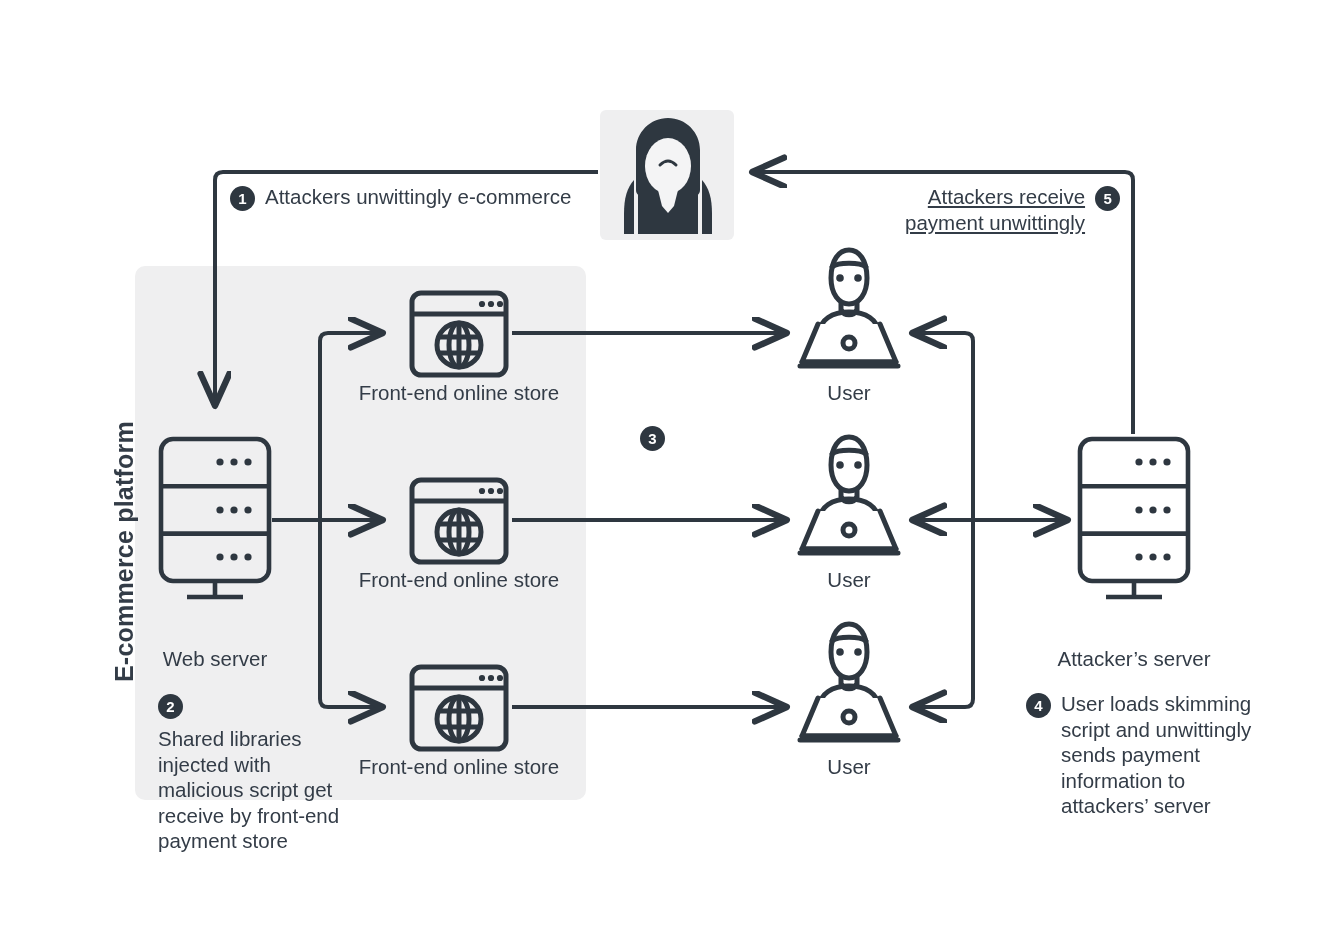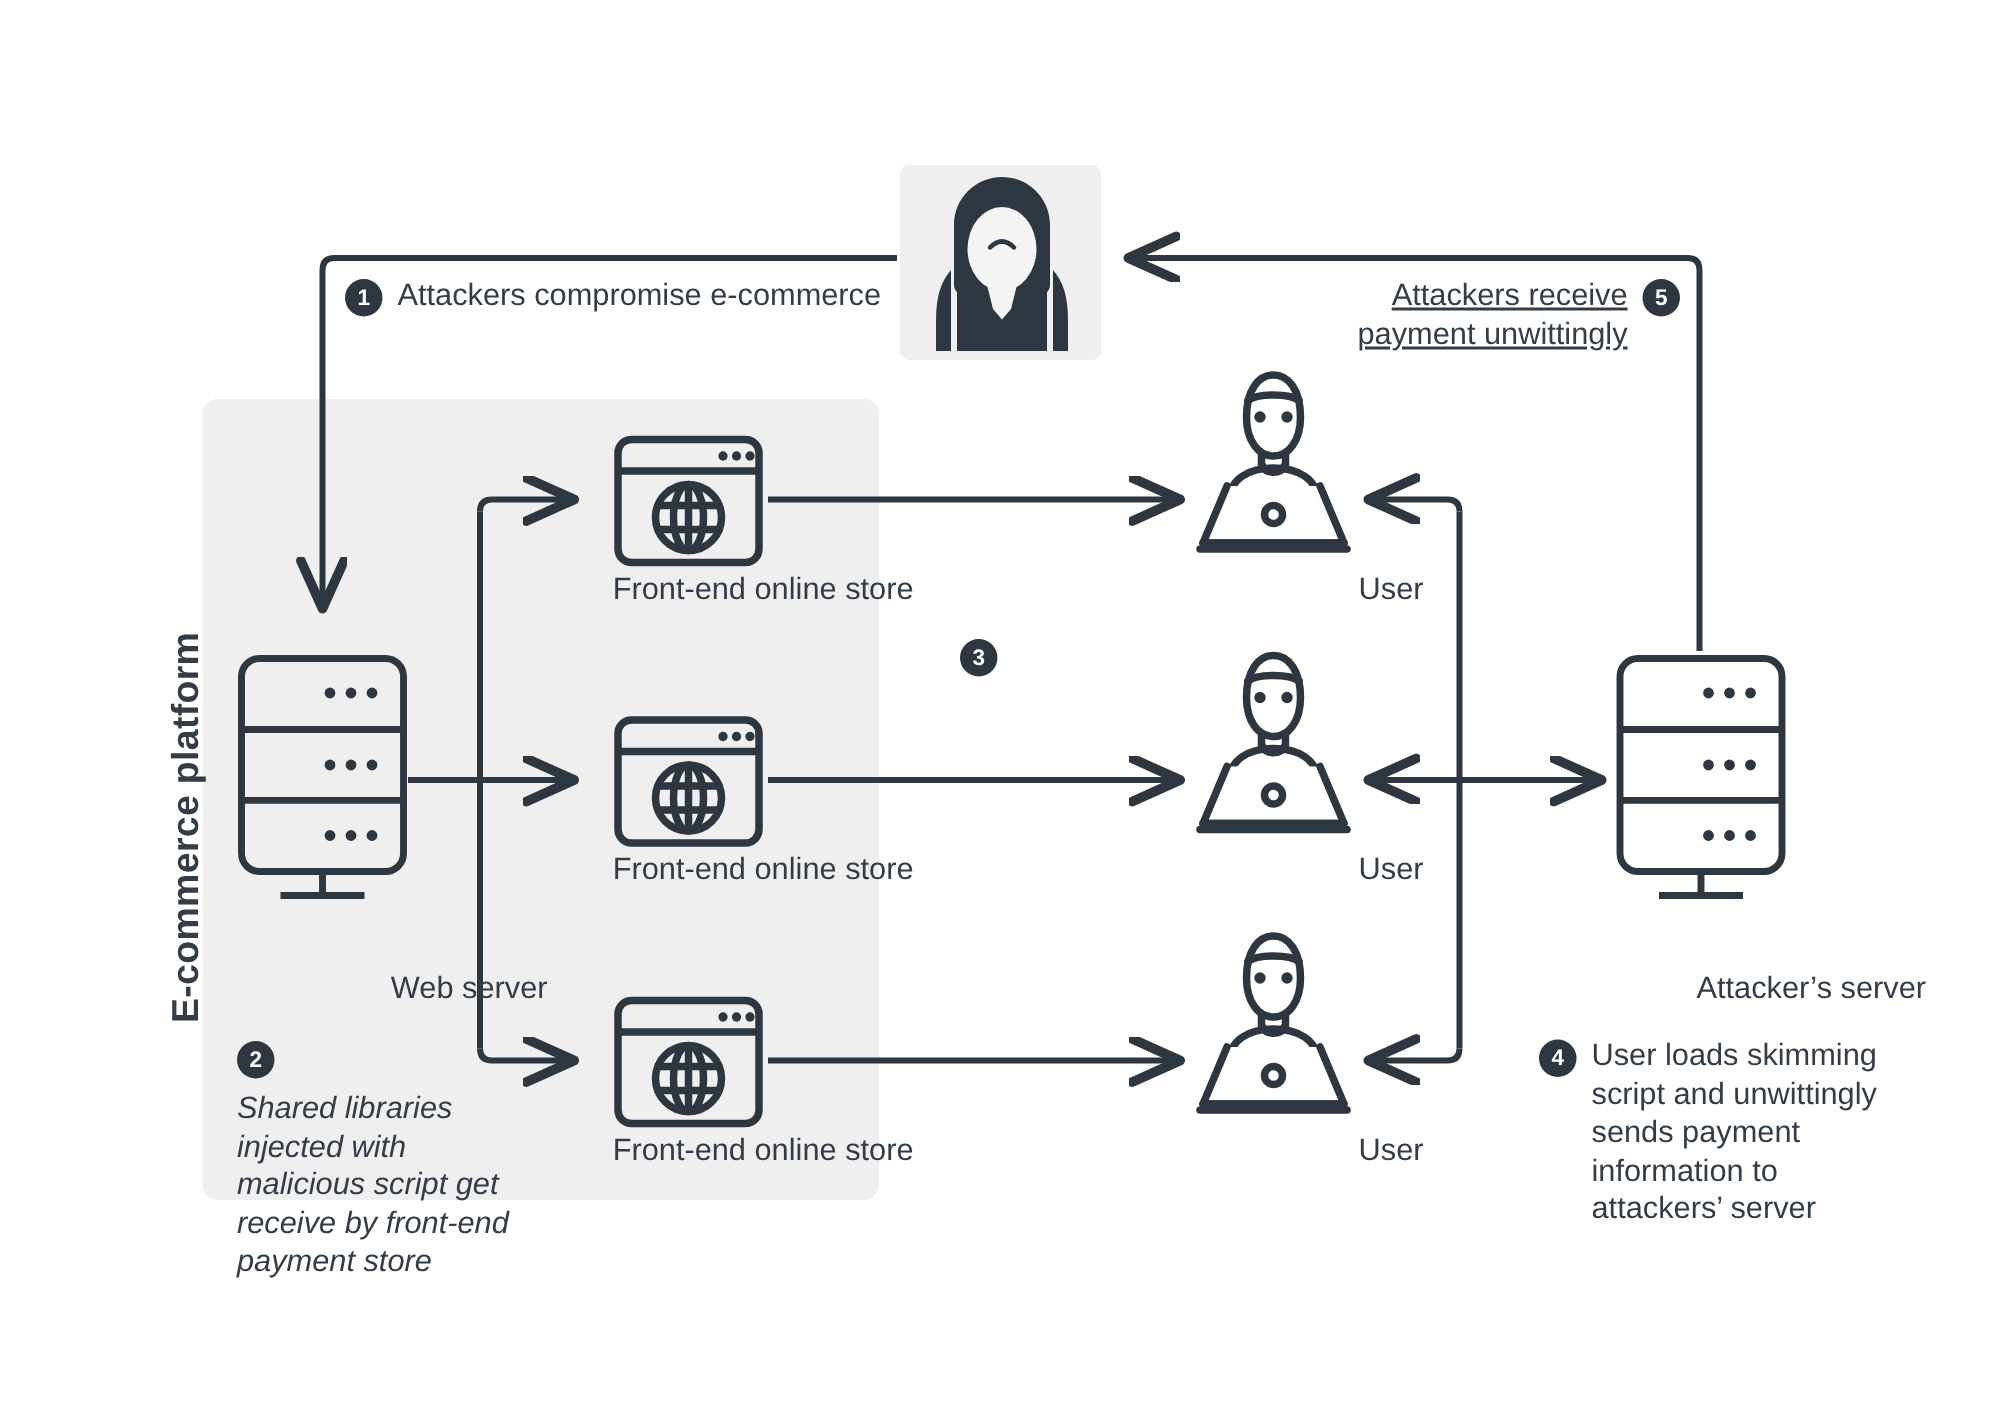--- a/index.html
+++ b/index.html
@@ -1,21 +1,21 @@
 <!DOCTYPE html>
 <html><head>
 <meta charset="utf-8">
 <style>
   html,body{margin:0;padding:0;background:#ffffff;}
   body{width:1334px;height:934px;font-family:"Liberation Sans",sans-serif;color:#333c47;}
   #stage{position:relative;width:1334px;height:934px;overflow:hidden;background:#fff;}
   .panel{position:absolute;background:#efeff0;border-radius:10px;}
   .vlabel{position:absolute;font-weight:bold;font-size:25px;color:#333c47;
           transform-origin:0 0;transform:rotate(-90deg);white-space:nowrap;letter-spacing:.2px;}
-  .cap{position:absolute;font-size:20.5px;color:#333c47;text-align:right;white-space:nowrap;}
+  .cap{position:absolute;font-size:20.5px;color:#333c47;text-align:center;white-space:nowrap;}
   .stepbox{position:absolute;}
   .stepbox .row{display:flex;align-items:flex-start;gap:10px;}
   .num{flex:0 0 auto;width:25px;height:25px;border-radius:50%;background:#2e3740;color:#fff;
        font-size:15px;font-weight:bold;display:flex;align-items:center;justify-content:center;
        line-height:1;margin-top:2px;}
   .txt{font-size:20.5px;line-height:25.5px;color:#333c47;}
   .txt.r{text-align:right;text-decoration:underline;}
   svg.layer{position:absolute;left:0;top:0;width:1334px;height:934px;overflow:visible;}
   .ico{position:absolute;}
   .attbg{position:absolute;background:#efeff0;border-radius:6px;}
@@ -222,30 +222,30 @@
   <div class="cap" style="left:749px;top:568px;width:200px;">User</div>
   <div class="cap" style="left:749px;top:755px;width:200px;">User</div>
 
   <div class="cap" style="left:984px;top:647px;width:300px;">Attacker’s server</div>
   <div class="cap" style="left:65px;top:647px;width:300px;">Web server</div>
 
   <div class="stepbox" style="left:230px;top:184px;">
     <div class="row">
       <div class="num">1</div>
       <div class="txt">
-        <div>Attackers compromise e-commerce</div>
+        <div>Attackers unwittingly e-commerce</div>
       </div>
     </div>
   </div>
 
   <div class="stepbox" style="left:158px;top:692px;">
     <div>
       <div class="num">2</div>
     </div>
-    <div class="txt" style="margin-top:7px;font-style:italic;">
+    <div class="txt" style="margin-top:7px;">
       <div>Shared libraries</div>
       <div>injected with</div>
       <div>malicious script get</div>
       <div>receive by front-end</div>
       <div>payment store</div>
     </div>
   </div>
 
   <div class="stepbox" style="left:640px;top:424px;">
     <div class="row">

